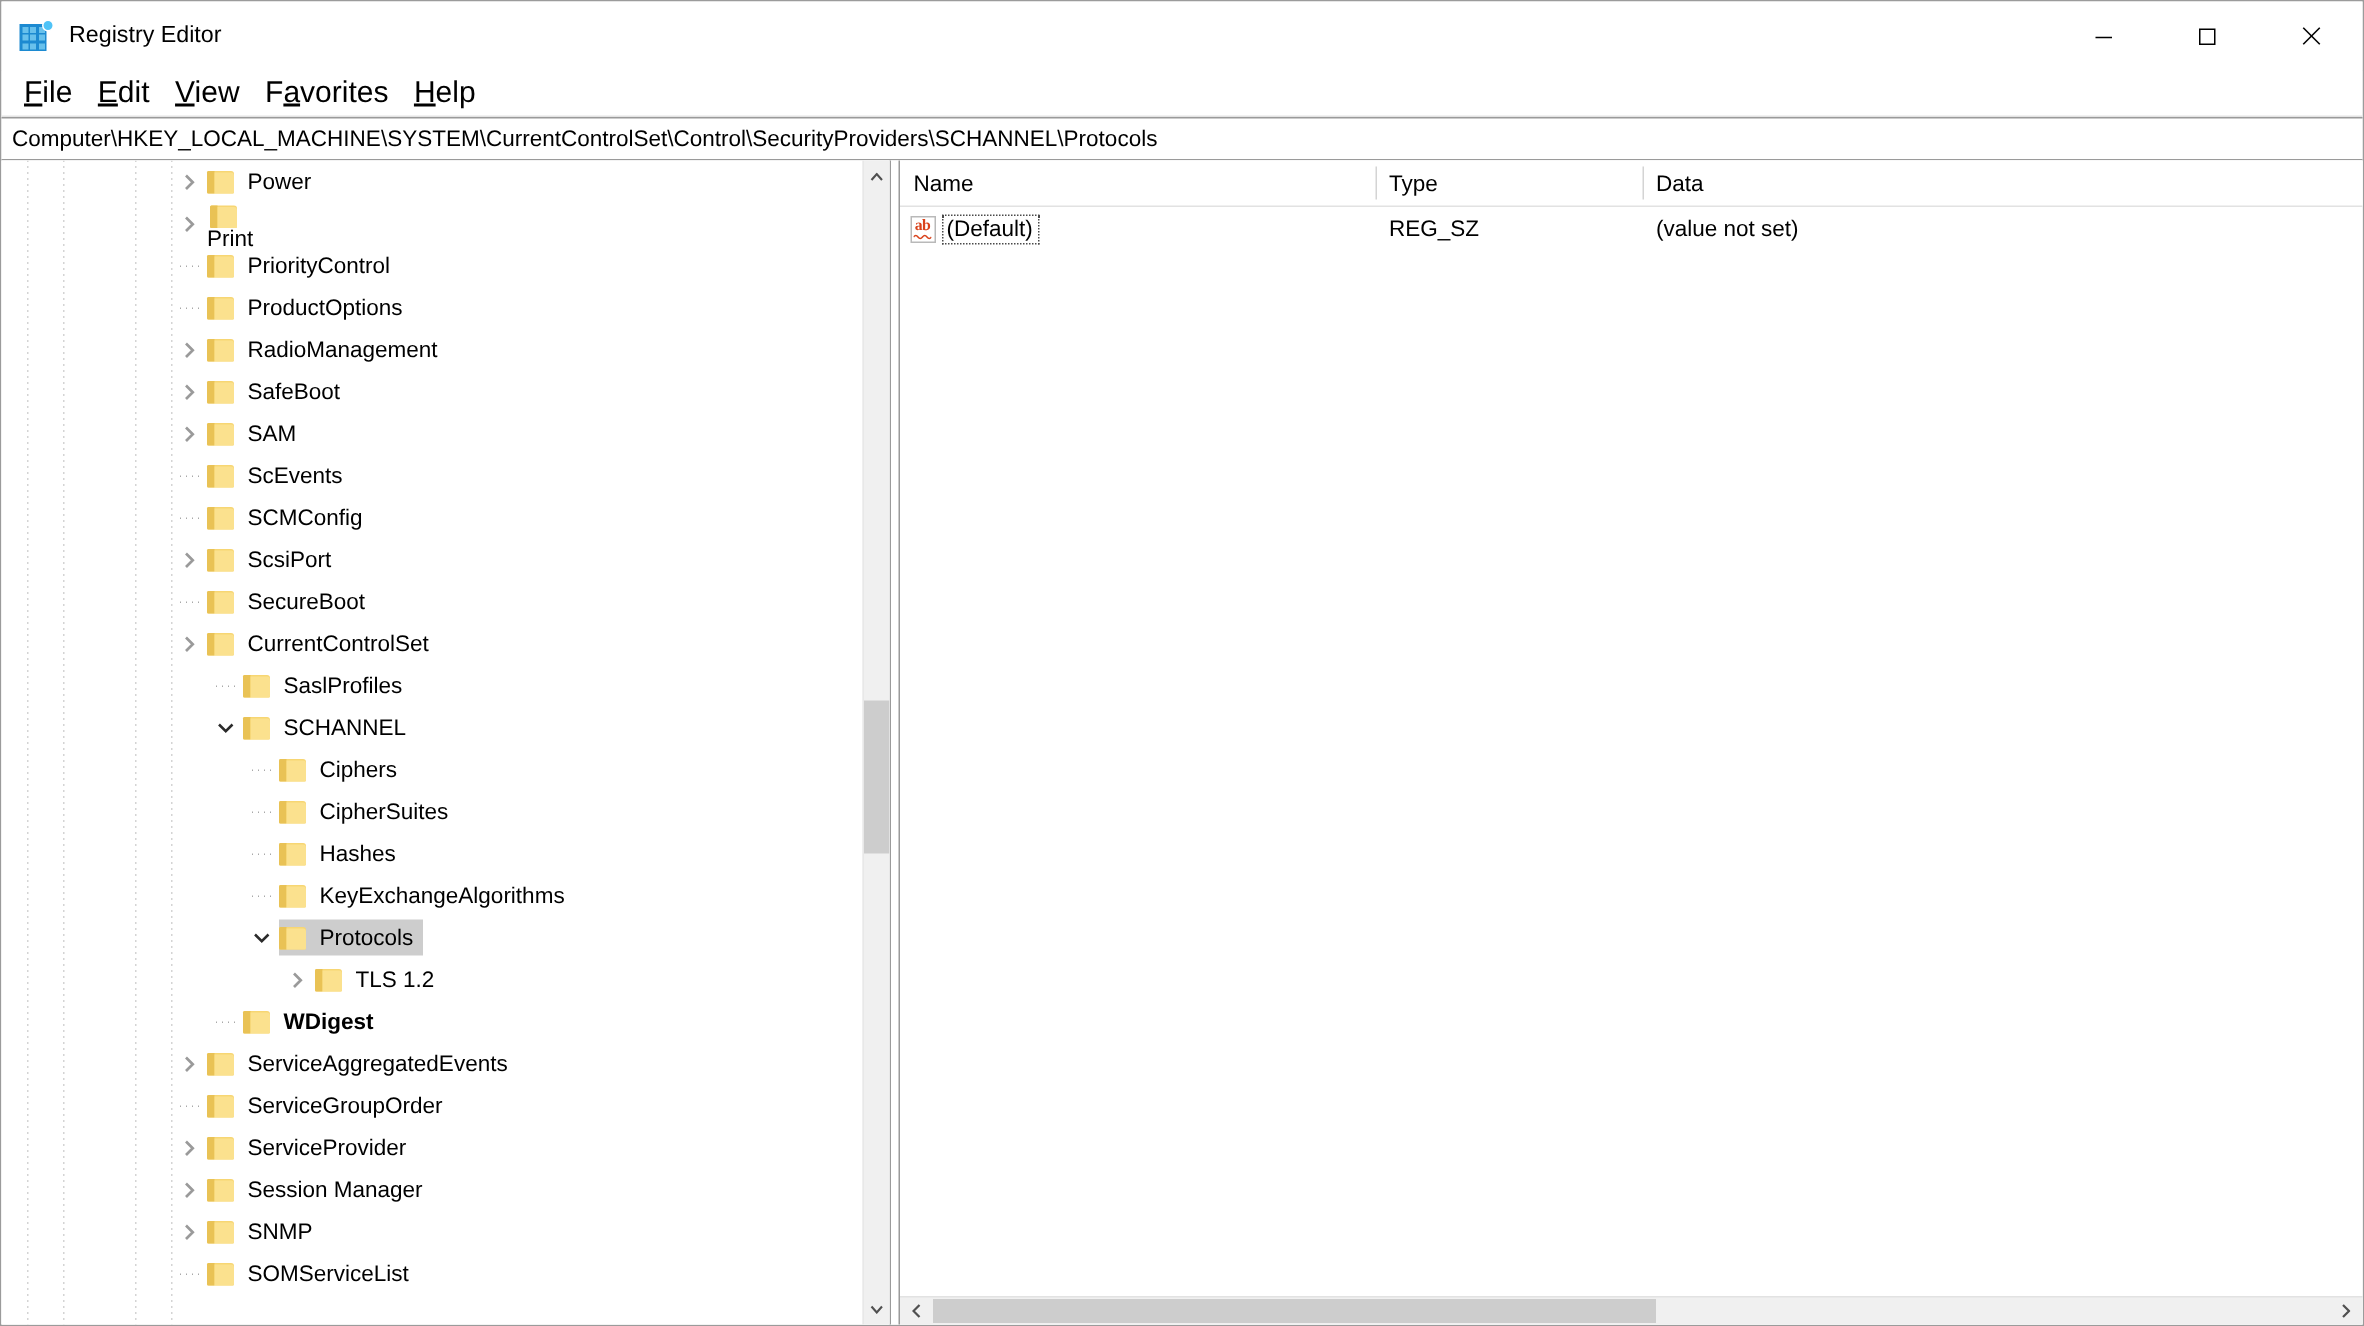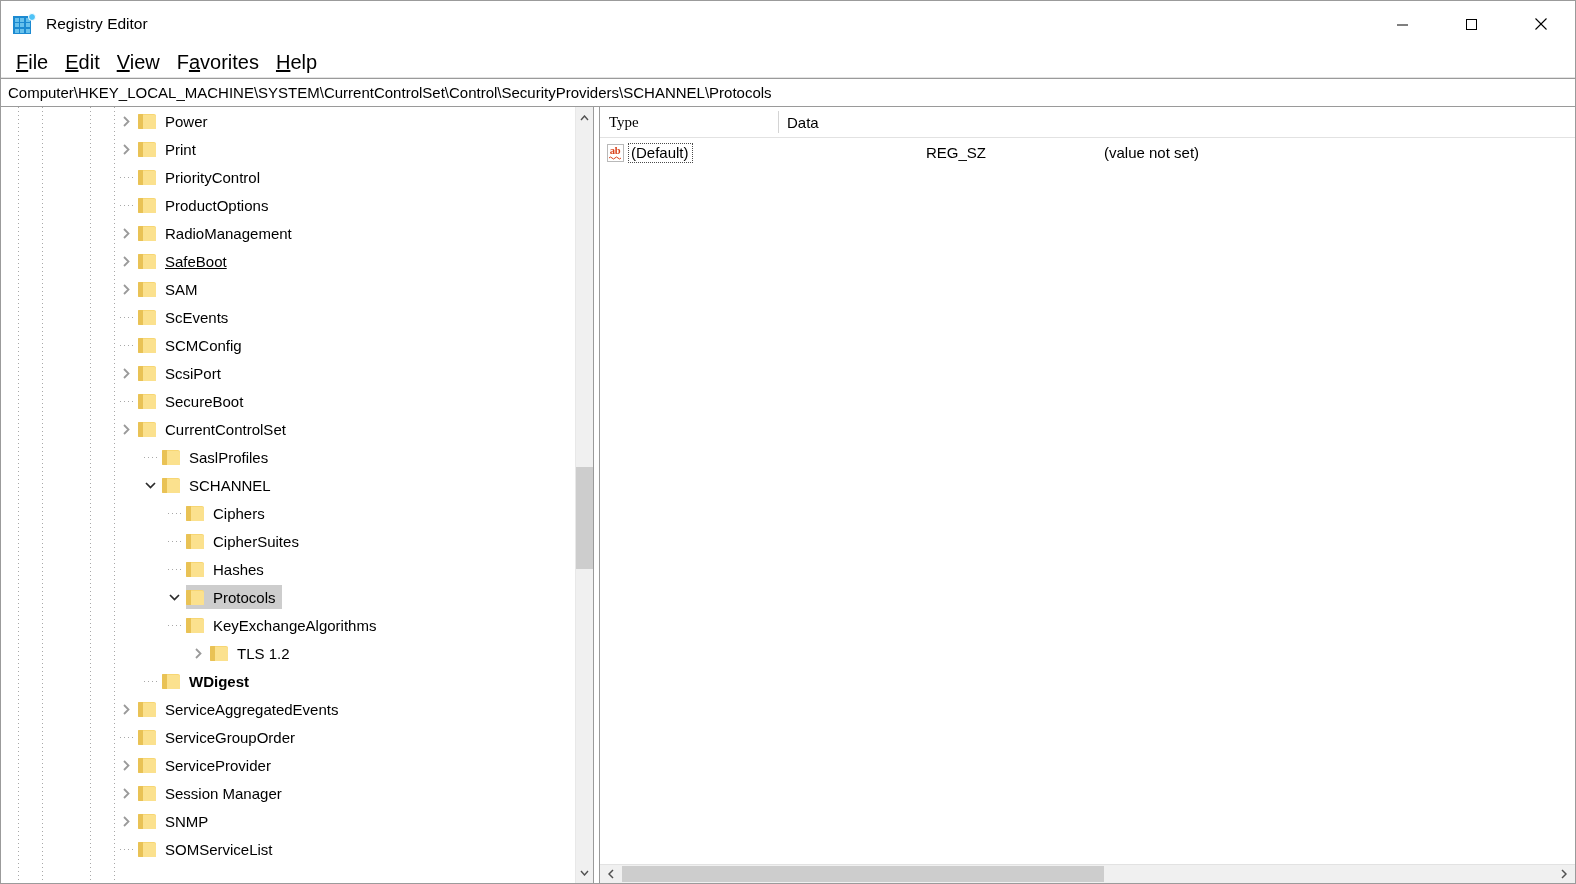--- a/index.html
+++ b/index.html
@@ -274,21 +274,21 @@
     position: relative;
   }
   .hcell + .hcell::before {
     content: "";
     position: absolute;
     left: 0; top: 4px; bottom: 4px;
     width: 1px;
     background: #d4d4d4;
   }
   .col-name { width: 317px; }
-  .col-type { width: 178px; font-family: Liberation Serif, serif; }
+  .col-type { width: 178px; }
   .col-data { flex: 1 1 auto; }
   .list-body {
     flex: 1 1 auto;
     position: relative;
     overflow: hidden;
   }
   .lrow {
     height: 29px;
     display: flex;
     align-items: center;
@@ -438,21 +438,21 @@
                 </span>
                 <span class="tlabel">Power</span>
               </div>
             </div>
             <div class="trow">
               <div class="twist" style="left: 113px;">
                 <svg width="8" height="11" viewBox="0 0 8 11">
                   <polyline points="2,1 6.5,5.5 2,10" fill="none" stroke="#9a9a9a" stroke-width="1.8"></polyline>
                 </svg>
               </div>
-              <div class="tnode" style="margin-left: 137px;">
+              <div class="tnode" style="margin-left: 137px; flex-direction: column;">
                 <span class="folder">
                   <span class="back"></span>
                   <span class="tab"></span>
                   <span class="front"></span>
                 </span>
                 <span class="tlabel">Print</span>
               </div>
             </div>
             <div class="trow">
               <div class="elbow" style="left: 119px; width: 13px;"></div>
@@ -490,21 +490,21 @@
                 </span>
                 <span class="tlabel">RadioManagement</span>
               </div>
             </div>
             <div class="trow">
               <div class="twist" style="left: 113px;">
                 <svg width="8" height="11" viewBox="0 0 8 11">
                   <polyline points="2,1 6.5,5.5 2,10" fill="none" stroke="#9a9a9a" stroke-width="1.8"></polyline>
                 </svg>
               </div>
-              <div class="tnode" style="margin-left: 137px; text-decoration: underline;">
+              <div class="tnode" style="margin-left: 137px;">
                 <span class="folder">
                   <span class="back"></span>
                   <span class="tab"></span>
                   <span class="front"></span>
                 </span>
                 <span class="tlabel">SafeBoot</span>
               </div>
             </div>
             <div class="trow">
               <div class="twist" style="left: 113px;">
@@ -637,43 +637,43 @@
               <div class="tnode" style="margin-left: 185px;">
                 <span class="folder">
                   <span class="back"></span>
                   <span class="tab"></span>
                   <span class="front"></span>
                 </span>
                 <span class="tlabel">Hashes</span>
               </div>
             </div>
             <div class="trow">
+              <div class="elbow" style="left: 167px; width: 13px;"></div>
+              <div class="tnode" style="margin-left: 185px;">
+                <span class="folder">
+                  <span class="back"></span>
+                  <span class="tab"></span>
+                  <span class="front"></span>
+                </span>
+                <span class="tlabel">KeyExchangeAlgorithms</span>
+              </div>
+            </div>
+            <div class="trow">
               <div class="twist" style="left: 161px;">
                 <svg width="11" height="8" viewBox="0 0 11 8">
                   <polyline points="1,2 5.5,6.5 10,2" fill="none" stroke="#2b2b2b" stroke-width="1.7"></polyline>
                 </svg>
               </div>
               <div class="tnode sel" style="margin-left: 185px;">
                 <span class="folder">
                   <span class="back"></span>
                   <span class="tab"></span>
                   <span class="front"></span>
                 </span>
                 <span class="tlabel">Protocols</span>
-              </div>
-            </div>
-            <div class="trow">
-              <div class="elbow" style="left: 167px; width: 13px;"></div>
-              <div class="tnode" style="margin-left: 185px;">
-                <span class="folder">
-                  <span class="back"></span>
-                  <span class="tab"></span>
-                  <span class="front"></span>
-                </span>
-                <span class="tlabel">KeyExchangeAlgorithms</span>
               </div>
             </div>
             <div class="trow">
               <div class="twist" style="left: 185px;">
                 <svg width="8" height="11" viewBox="0 0 8 11">
                   <polyline points="2,1 6.5,5.5 2,10" fill="none" stroke="#9a9a9a" stroke-width="1.8"></polyline>
                 </svg>
               </div>
               <div class="tnode" style="margin-left: 209px;">
                 <span class="folder">
@@ -791,20 +791,21 @@
               <polyline points="1,1 4.5,5 8,1" fill="none" stroke="#505050" stroke-width="1.4"></polyline>
             </svg>
         </div>
       </div>
     </div>
 
     <div class="splitter"></div>
 
     <div class="list-pane">
       <div class="list-head">
+        <div class="hcell col-name">Name</div>
         <div class="hcell col-type">Type</div>
         <div class="hcell col-data">Data</div>
       </div>
       <div class="list-body" id="list-body">
           <div class="lrow">
             <div class="lcell name">
               <span class="ab-icon">
                 <span class="page"></span>
                 <span class="ab">ab</span>
                 <svg class="squig" viewBox="0 0 12 4">

